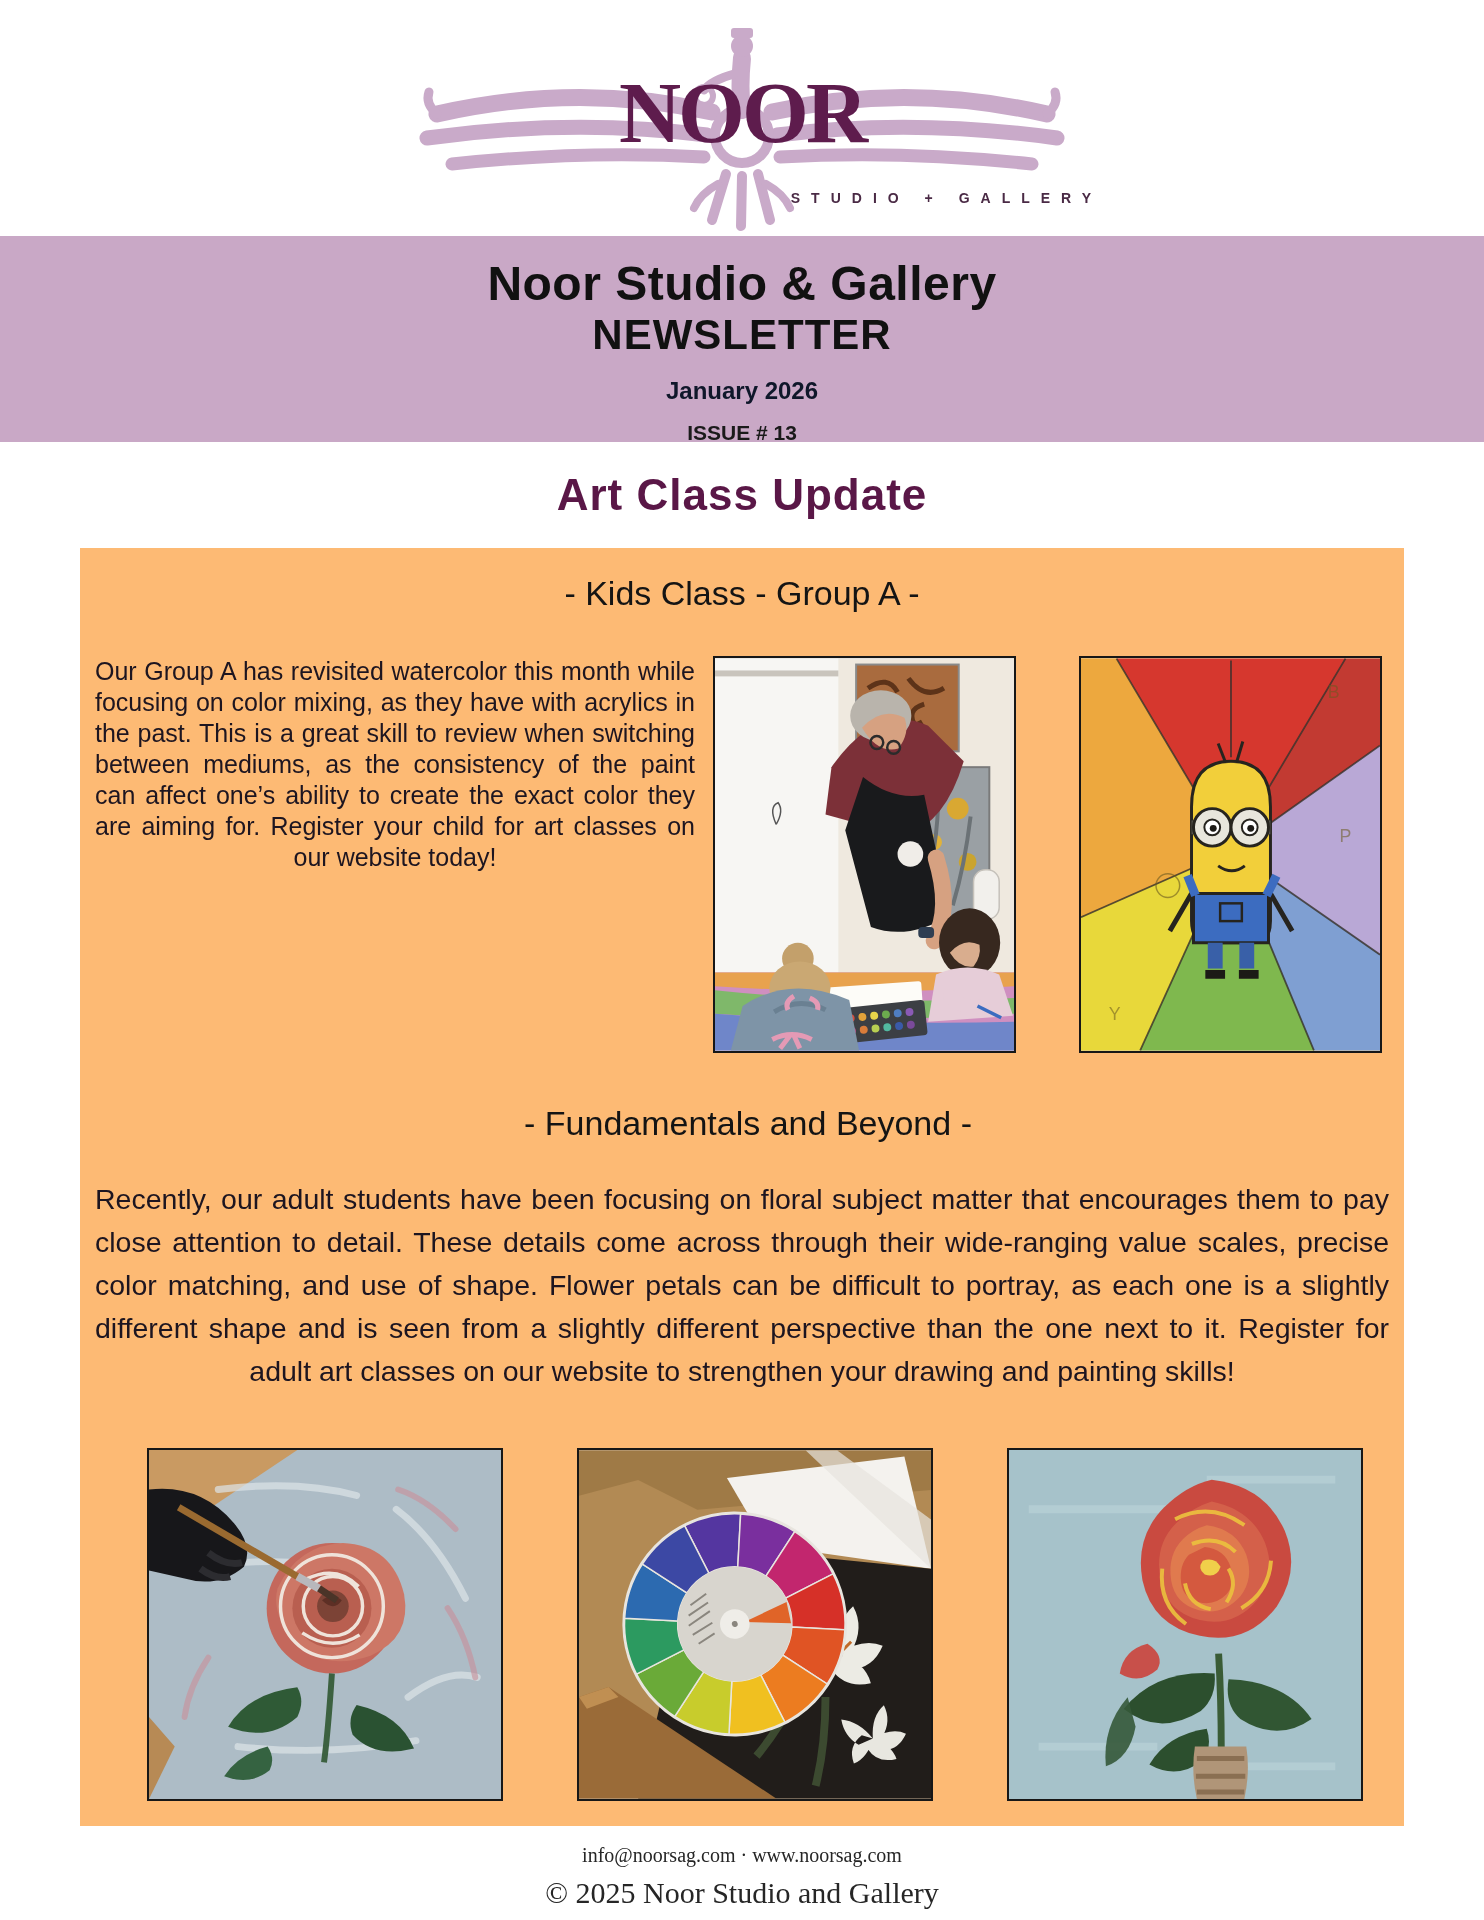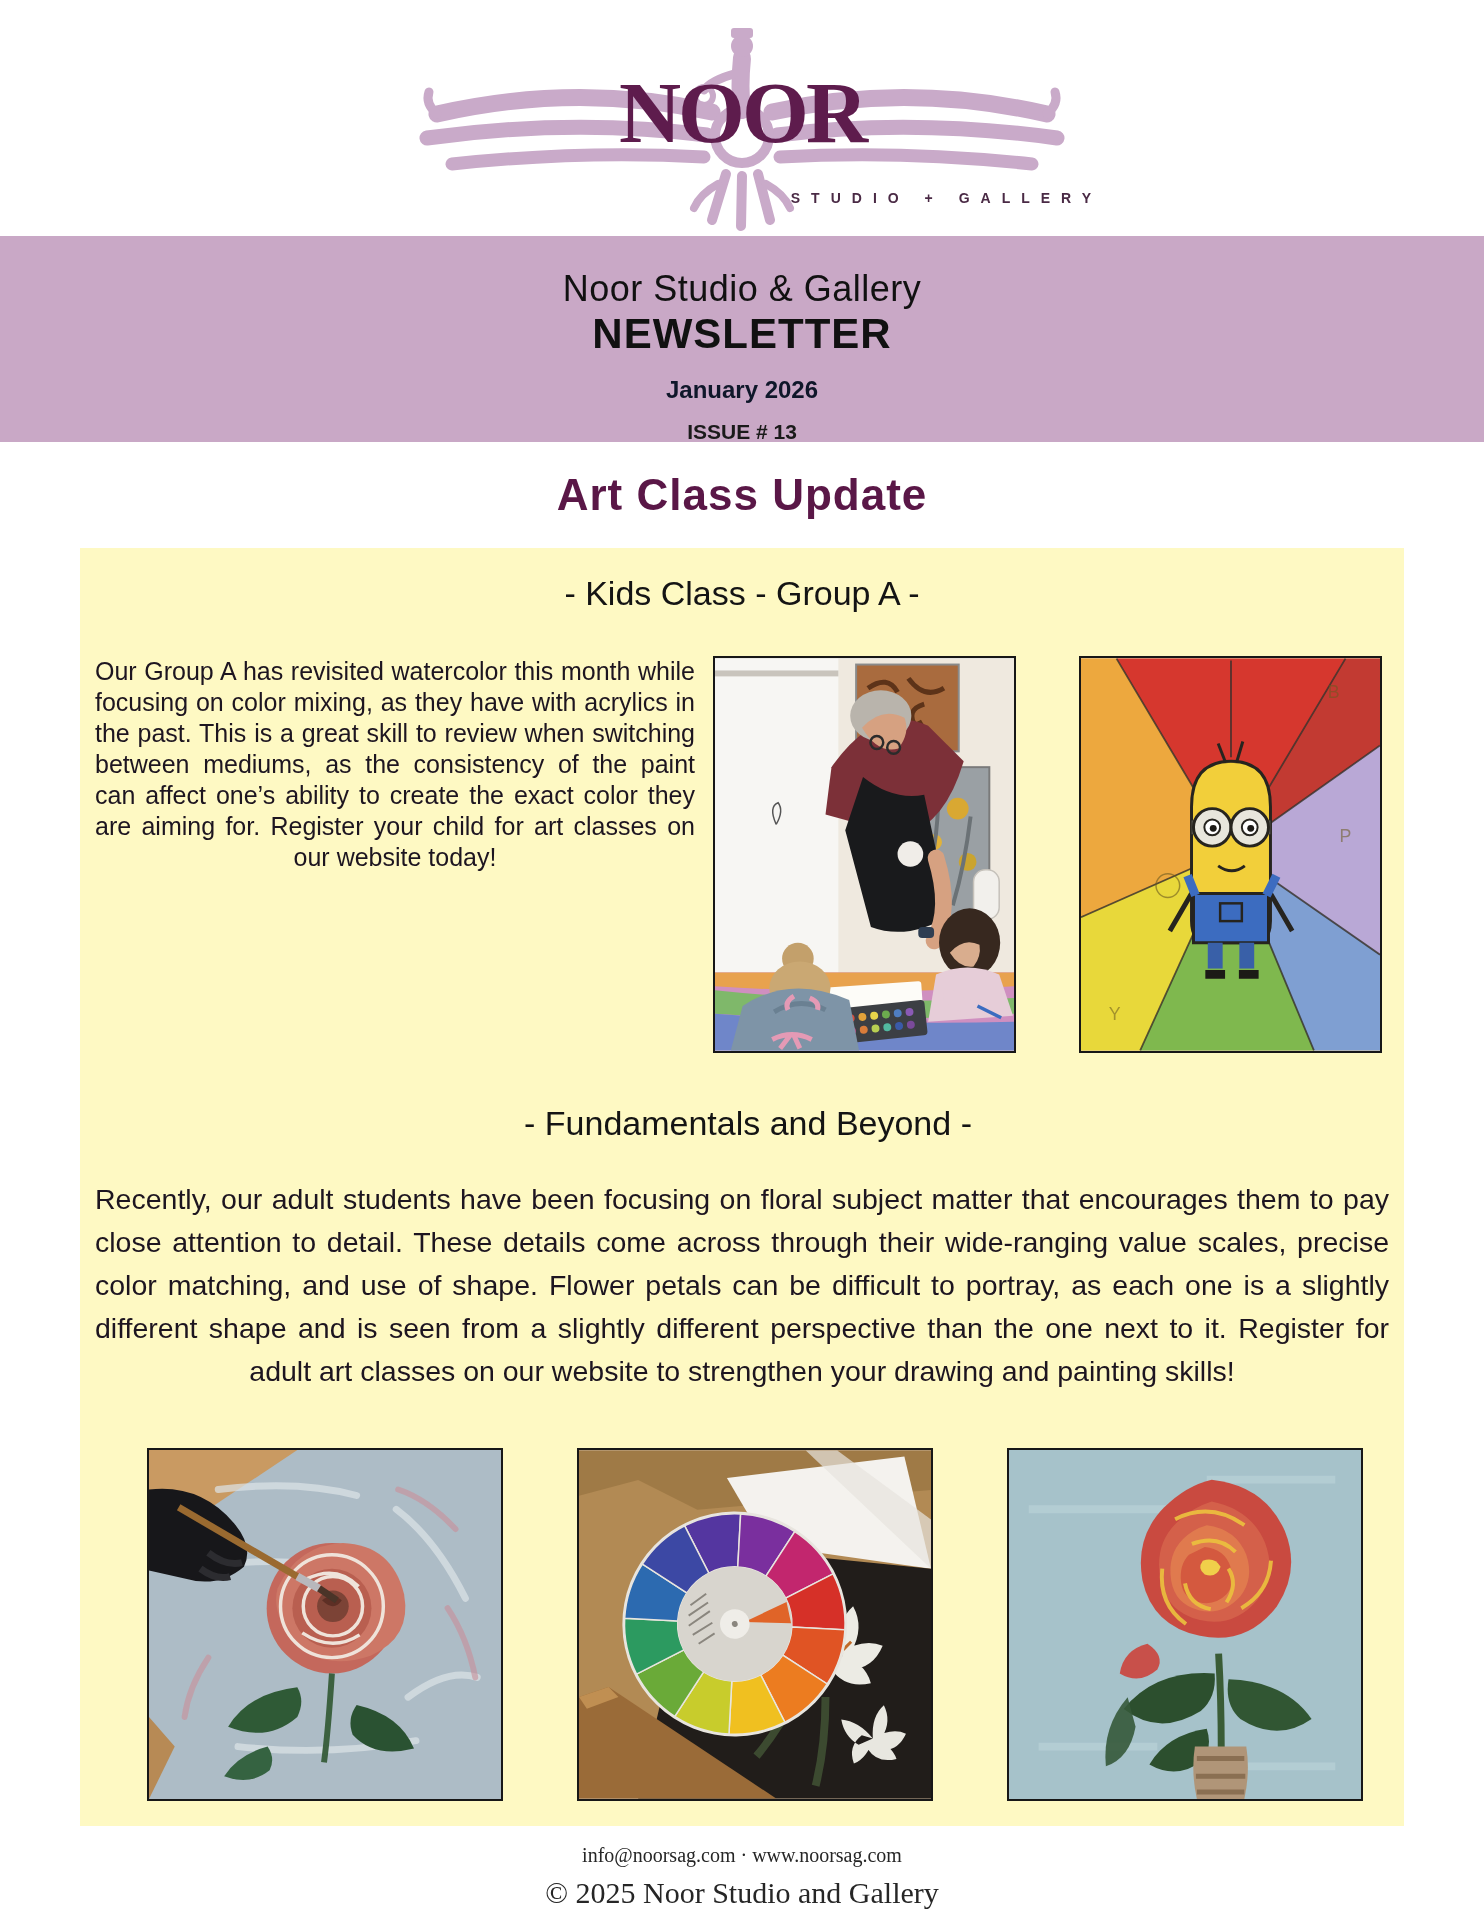--- a/index.html
+++ b/index.html
@@ -11,31 +11,31 @@
   .logo-wrap { position: absolute; top: 6px; left: 50%; transform: translateX(-50%); width: 720px; height: 210px; }
   .logo-wrap svg { display: block; position: absolute; inset: 0; }
   .logo-word { position: absolute; top: 46px; left: 0; width: 100%; text-align: center;
     font-family: "Liberation Serif", serif; font-weight: 700; font-size: 86px; line-height: 1;
     letter-spacing: -3px; color: #5e1c4d; }
   .logo-sub { position: absolute; top: 166px; left: 0; width: 100%; text-align: right;
     font-size: 14px; font-weight: 700; letter-spacing: 11px; color: #4a2a45; }
 
   
   .band { position: absolute; top: 218px; left: 0; width: 1484px; height: 206px; background: #c9a8c6; text-align: center; }
-  .band-org { padding-top: 32px; font-size: 36px; font-weight: 400; color: #111111; letter-spacing: 0.5px; }
+  .band-org { padding-top: 20px; font-size: 48px; font-weight: 700; color: #111111; letter-spacing: 0.5px; }
   .band-doc { font-size: 42px; font-weight: 700; color: #111111; letter-spacing: 1px; text-align: center; }
   .band-date { margin-top: 18px; font-size: 24px; font-weight: 700; color: #0f172a; }
   .band-issue { margin-top: 16px; font-size: 21px; font-weight: 600; color: #1a1a1a; }
 
   
   .page-title { position: absolute; top: 452px; left: 0; width: 1484px; text-align: center;
     font-size: 44px; font-weight: 700; color: #5a1747; letter-spacing: 1px; }
 
   
-  .panel { position: absolute; top: 530px; left: 80px; width: 1324px; height: 1278px; background: #fef9c3; }
+  .panel { position: absolute; top: 530px; left: 80px; width: 1324px; height: 1278px; background: #fdba74; }
   .sec-heading { position: absolute; left: 0; width: 100%; text-align: center; font-size: 34px; font-weight: 400; color: #141414; }
   .sec-heading.h1 { top: 26px; }
   .sec-heading.h2 { top: 556px; padding-left: 12px; }
   .body-text { color: #1d1520; text-align: justify; text-align-last: center; }
   .body-1 { position: absolute; left: 15px; top: 108px; width: 600px; font-size: 25px; line-height: 31px; }
   .body-2 { position: absolute; left: 15px; top: 630px; width: 1294px; font-size: 28.5px; line-height: 43px; }
 
   .photo { position: absolute; border: 2px solid #171717; background: #ddd; overflow: hidden; }
   .photo svg { display: block; width: 100%; height: 100%; }
   .ph-kids   { left: 633px;  top: 108px; width: 303px; height: 397px; }

